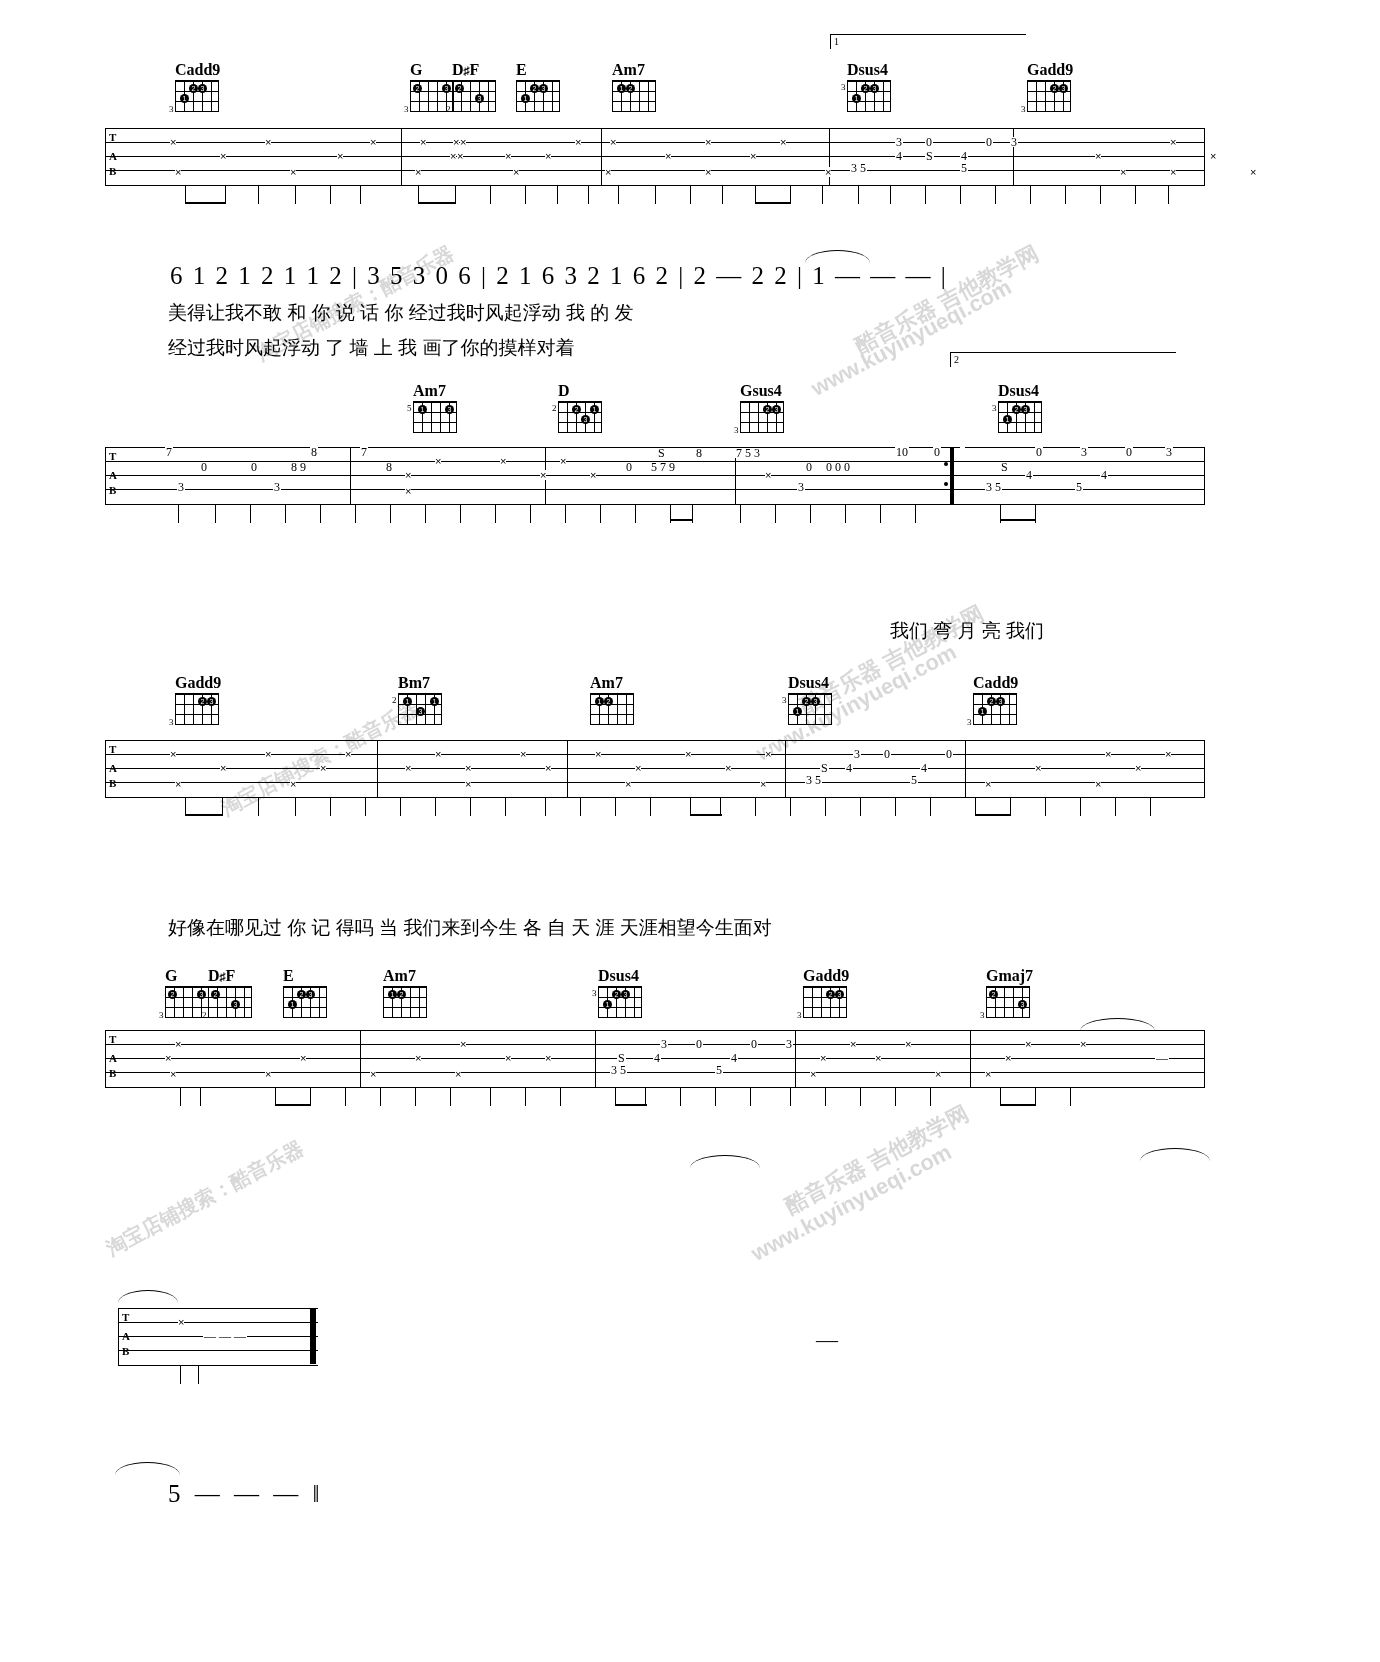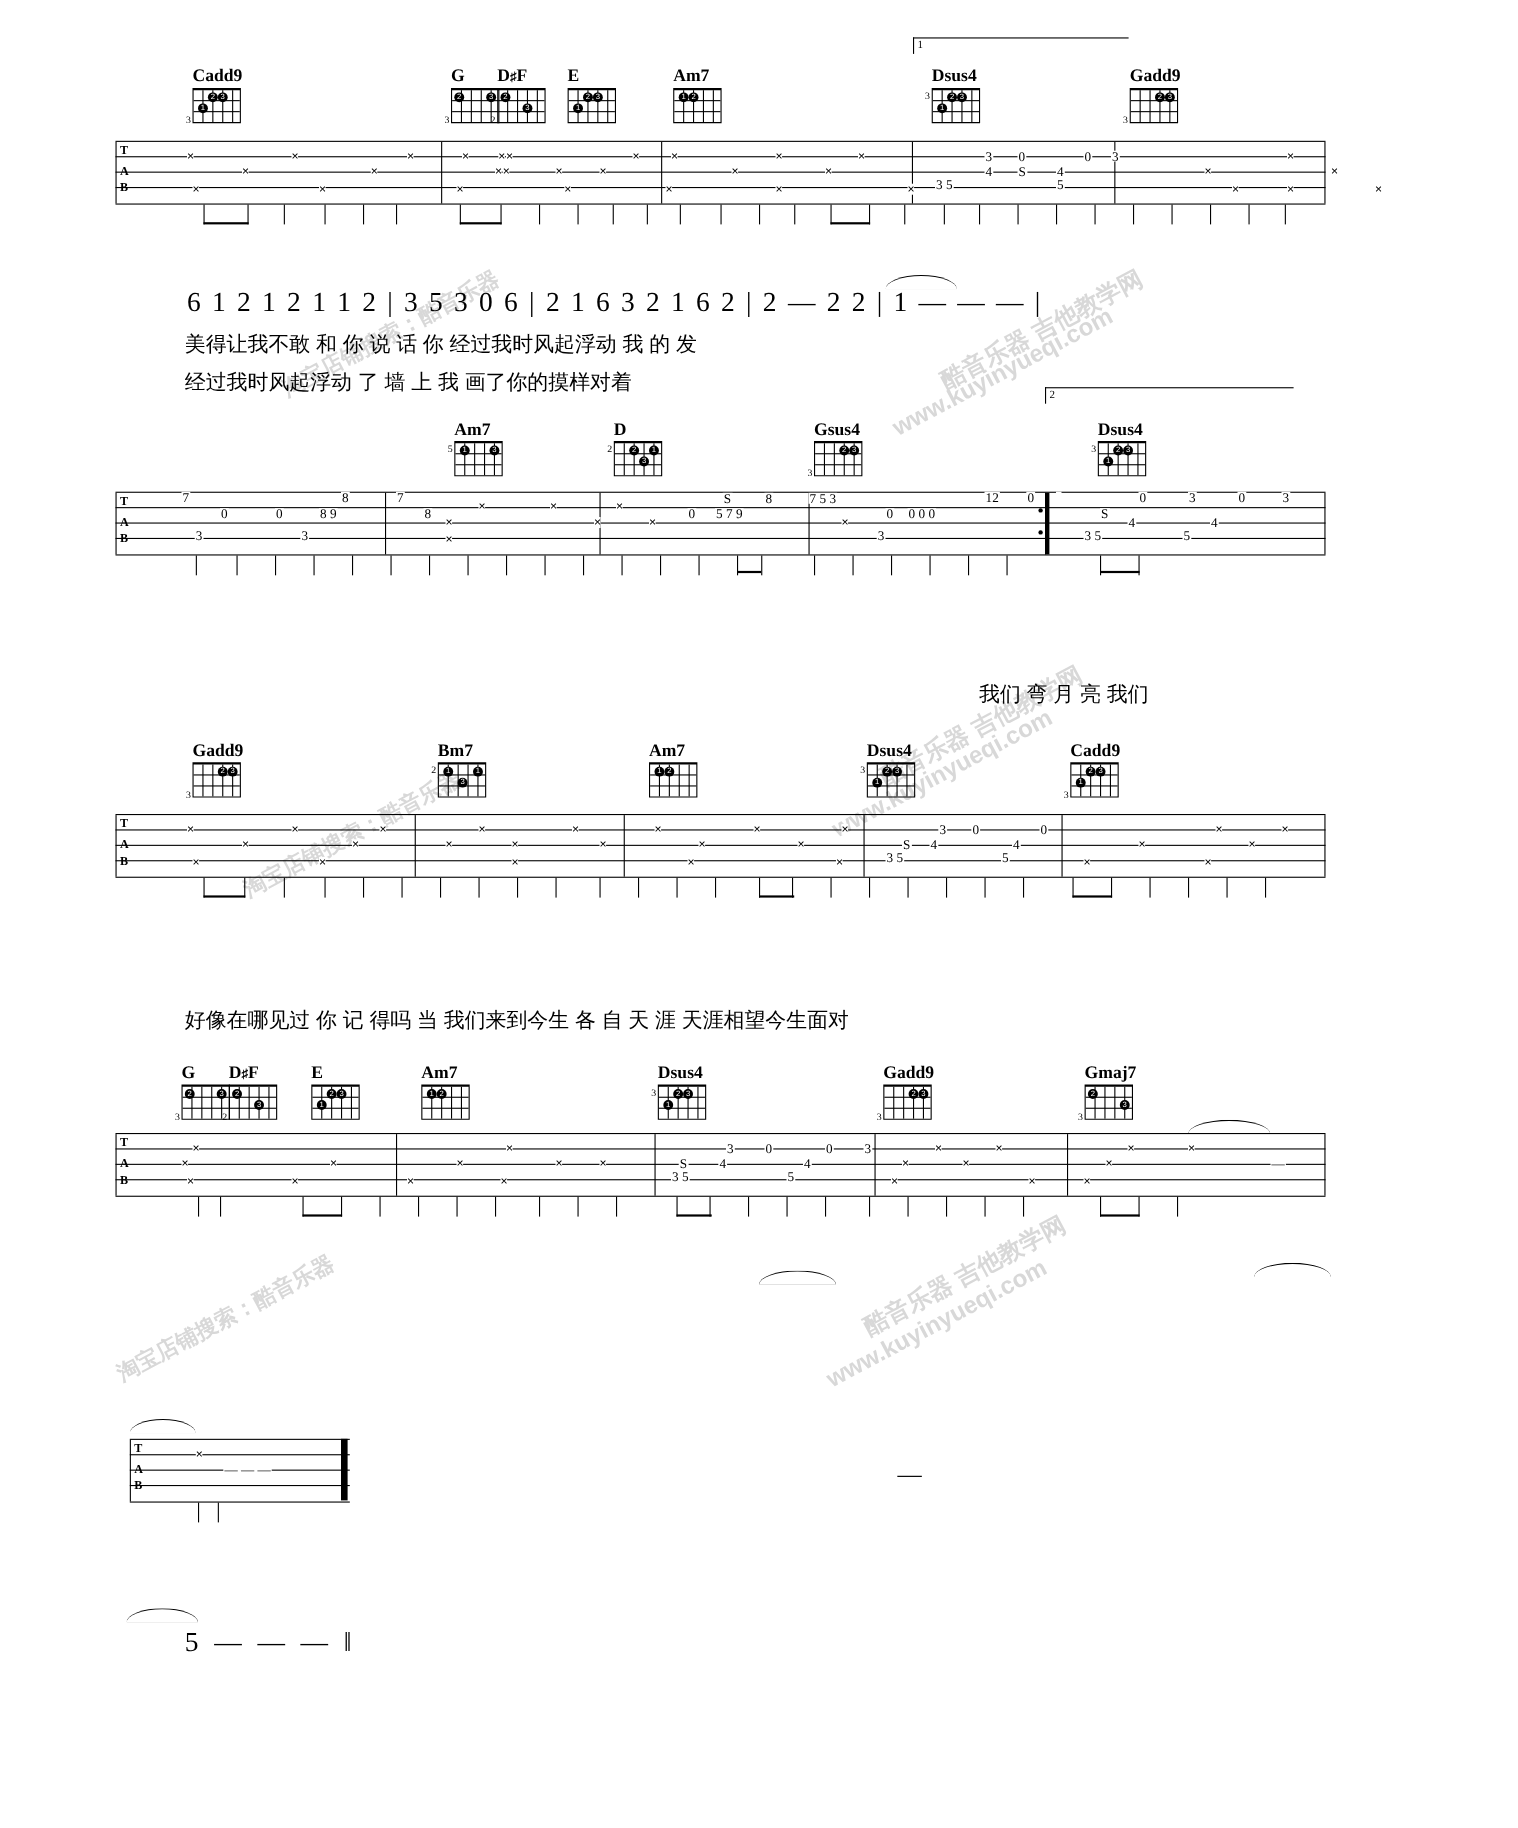--- a/index.html
+++ b/index.html
@@ -359,21 +359,21 @@
     <div class="xmark" style="left:455px;top:8px;">×</div>
     <div class="xmark" style="left:435px;top:22px;">×</div>
     <div class="xmark" style="left:485px;top:22px;">×</div>
     <div class="tabnum" style="left:520px;top:14px;">0</div>
     <div class="tabnum" style="left:545px;top:14px;">5 7 9</div>
     <div class="tabnum" style="left:552px;top:0px;">S</div>
     <div class="tabnum" style="left:590px;top:0px;">8</div>
     <div class="tabnum" style="left:630px;top:0px;">7 5 3</div>
     <div class="tabnum" style="left:700px;top:14px;">0</div>
     <div class="tabnum" style="left:720px;top:14px;">0 0 0</div>
-    <div class="tabnum" style="left:790px;top:-1px;">12</div>
+    <div class="tabnum" style="left:790px;top:-1px;">10</div>
     <div class="tabnum" style="left:828px;top:-1px;">0</div>
     <div class="tabnum" style="left:692px;top:34px;">3</div>
     <div class="xmark" style="left:660px;top:22px;">×</div>
     <div class="doublebar" style="left:845px;top:0;height:56px;width:4px;"></div>
     <div class="tabnum" style="left:855px;top:-1px;">&nbsp;</div>
     <div class="tabnum" style="left:895px;top:14px;">S</div>
     <div class="tabnum" style="left:880px;top:34px;">3 5</div>
     <div class="tabnum" style="left:920px;top:22px;">4</div>
     <div class="tabnum" style="left:930px;top:-1px;">0</div>
     <div class="tabnum" style="left:975px;top:-1px;">3</div>

